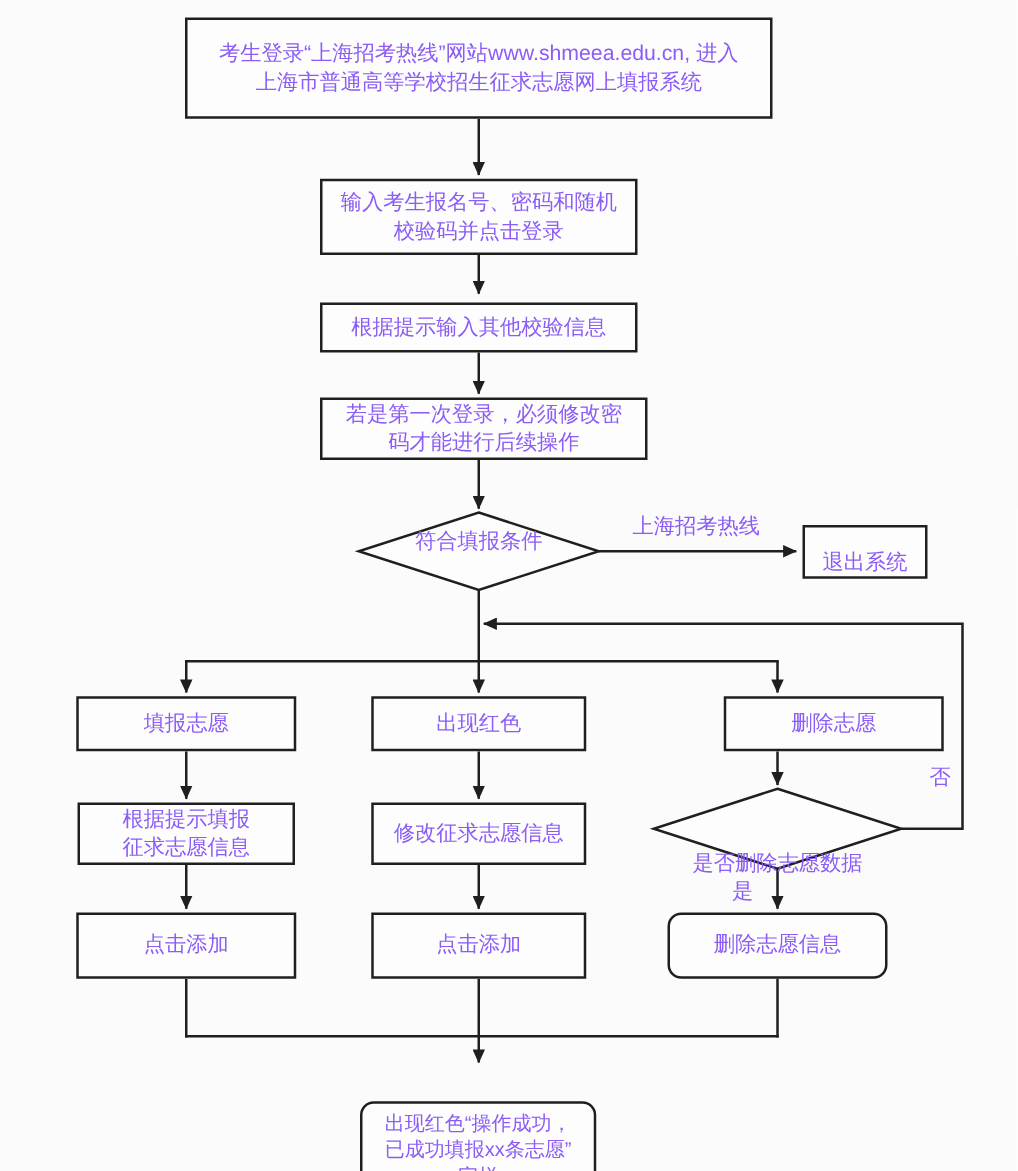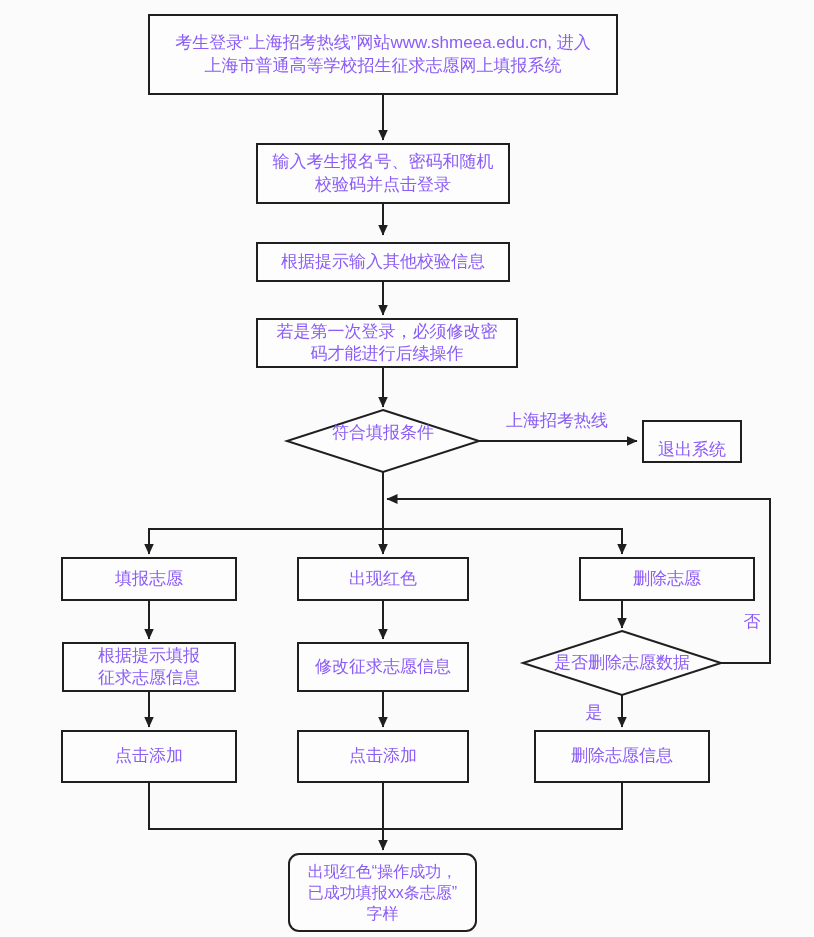--- a/index.html
+++ b/index.html
@@ -13,21 +13,21 @@
   }
   #wires{position:absolute;left:0;top:0;}
   .node{
     position:absolute;box-sizing:border-box;
     border:2px solid #1f1f1f;background:#fdfdfd;
     display:flex;flex-direction:column;align-items:center;justify-content:center;
     text-align:center;font-size:17px;line-height:1.32;
   }
   .node .ln{white-space:nowrap;}
   .rounded{border-radius:11px;}
-  .small{font-size:16px;}
+  .small{font-size:16px;margin-top:28px;}
   .lbl{
     position:absolute;box-sizing:border-box;
     display:flex;align-items:center;justify-content:center;
     text-align:center;font-size:17px;line-height:1.2;
     background:transparent;white-space:nowrap;
   }
 </style>
 </head>
 <body>
 
@@ -123,21 +123,21 @@
 
   <div class="lbl" style="left:736px;top:608px;width:32px;height:28px;">否</div>
   <div class="lbl" style="left:580px;top:700px;width:28px;height:26px;">是</div>
 
   <div class="node" style="left:61px;top:730px;width:176px;height:53px;">
     <div class="ln">点击添加</div>
   </div>
   <div class="node" style="left:297px;top:730px;width:172px;height:53px;">
     <div class="ln">点击添加</div>
   </div>
-  <div class="node" style="left:534px;top:730px;width:176px;height:53px;">
+  <div class="node" style="left:534px;top:730px;width:176px;height:53px;border-radius:11px;">
     <div class="ln">删除志愿信息</div>
   </div>
 
   <div class="node rounded small" style="left:288px;top:853px;width:189px;height:79px;">
     <div class="ln">出现红色“操作成功，</div>
     <div class="ln">已成功填报xx条志愿”</div>
     <div class="ln">字样</div>
   </div>
 
 </div>

